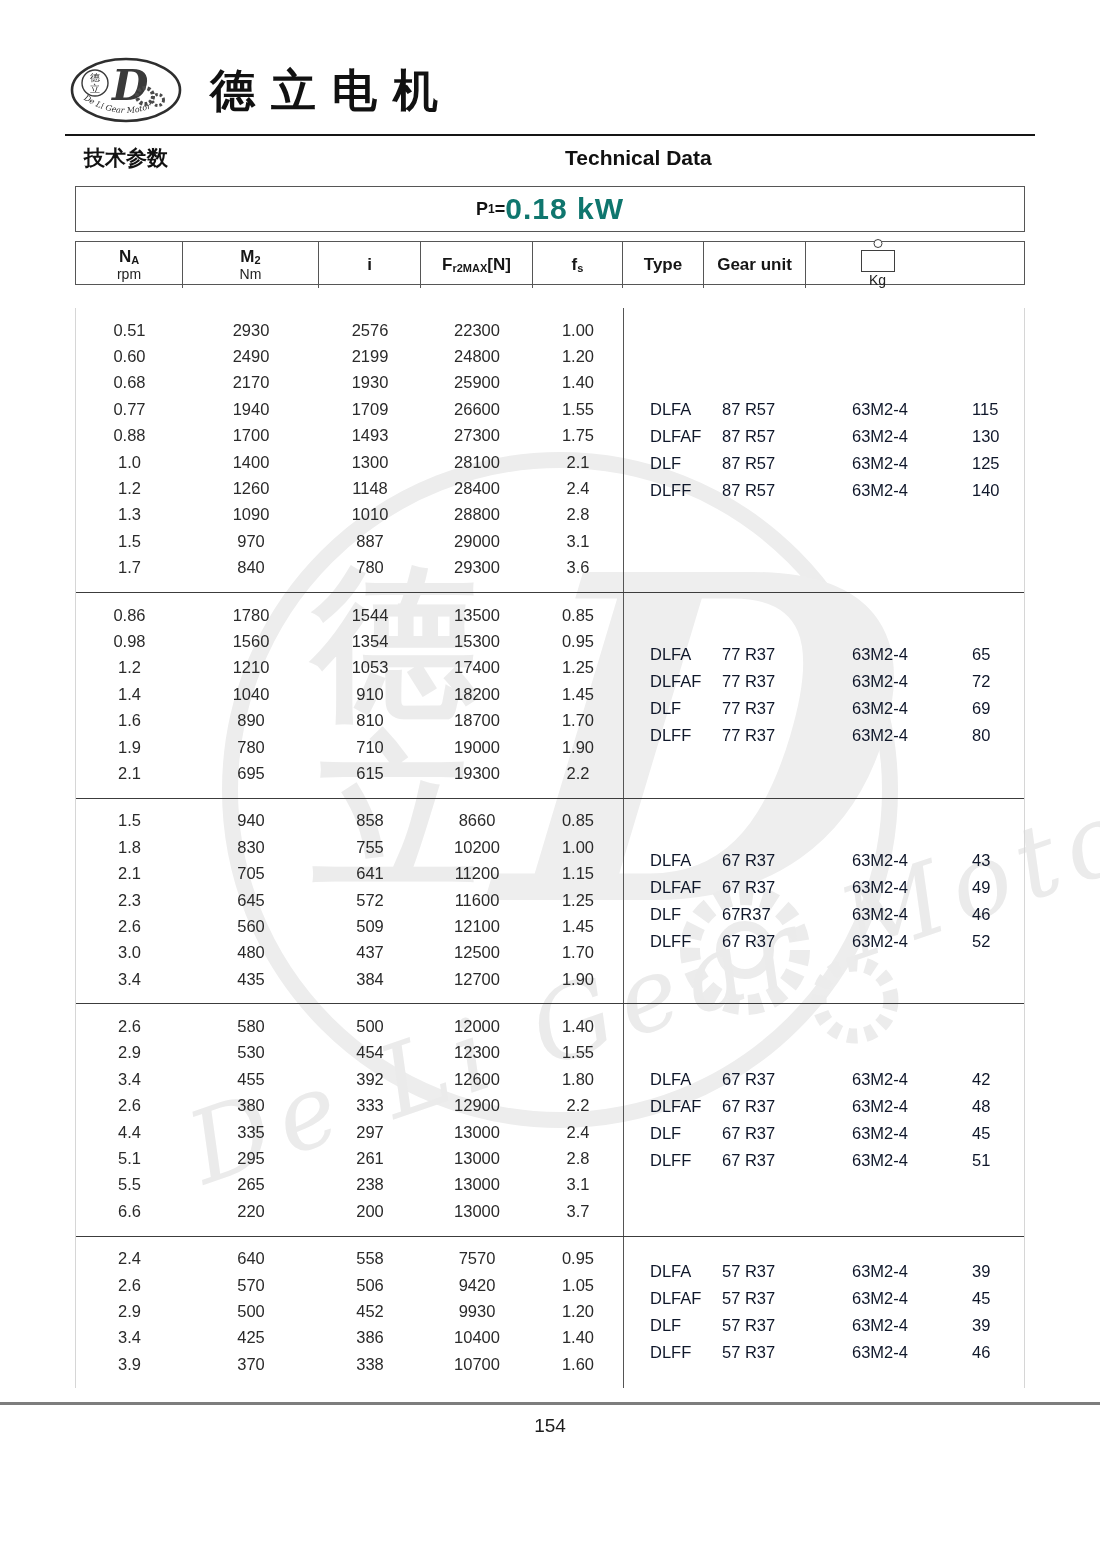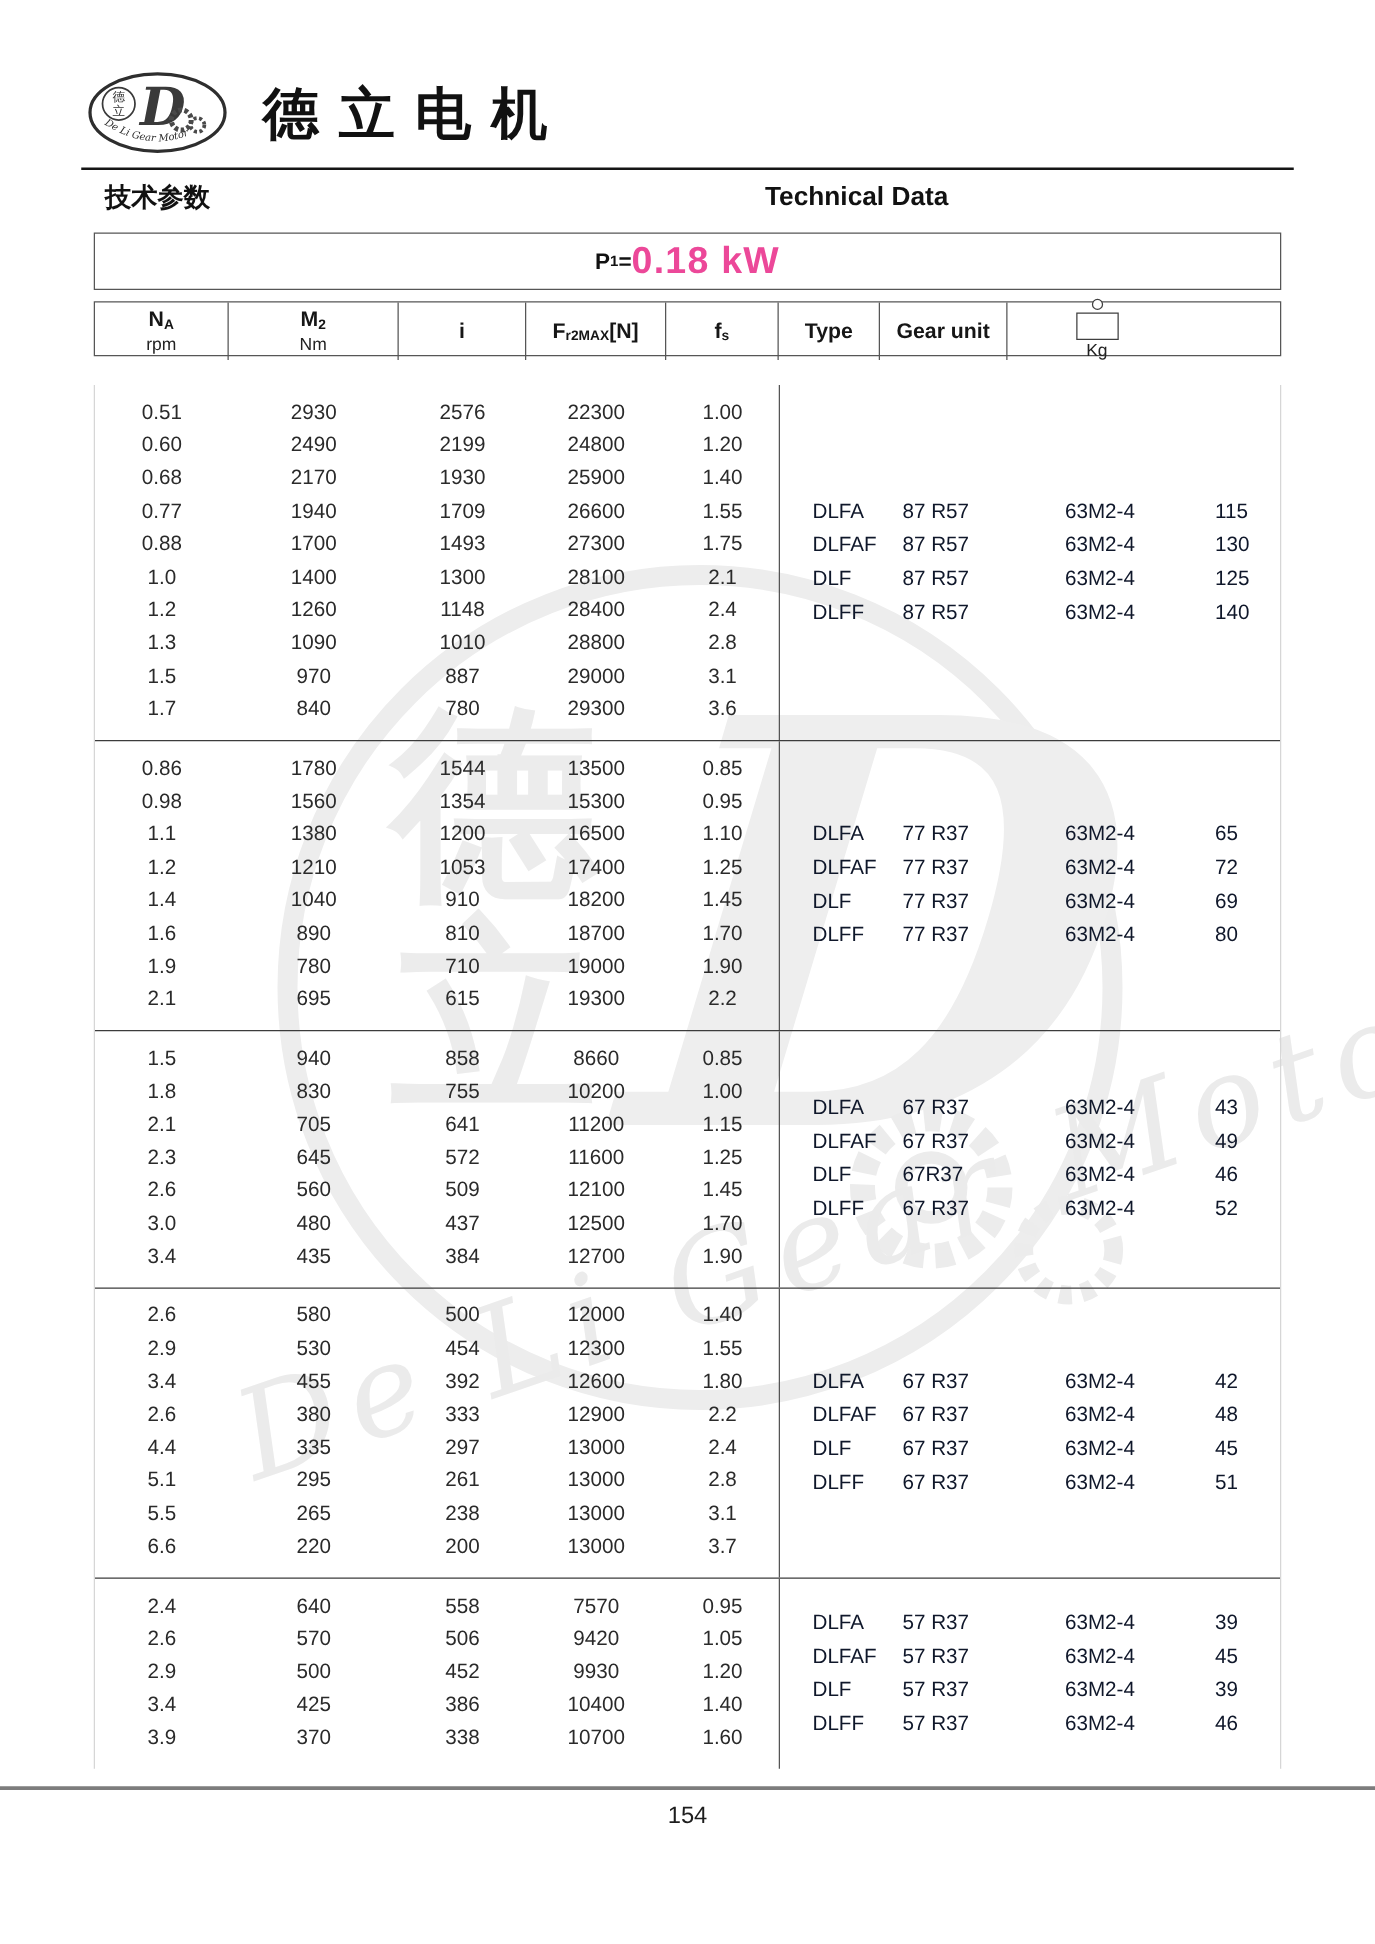--- a/index.html
+++ b/index.html
@@ -18,30 +18,30 @@
   .brand-row{padding:52px 0 0 68px;display:flex;align-items:center;gap:26px;height:76px;}
   .brand-name{
     font-family:"DejaVu Serif", serif;
     font-size:45px;font-weight:bold;letter-spacing:16px;color:#111;line-height:1;
   }
   .top-rule{margin:6px 0 0 65px;width:970px;border-top:2.5px solid #151515;height:0;}
 
   
   .section-row{position:relative;margin-left:84px;height:44px;display:flex;align-items:center;}
   .section-cn{font-size:21px;font-weight:bold;color:#111;}
-  .section-en{position:absolute;left:528px;font-size:21px;font-weight:bold;color:#111;}
+  .section-en{position:absolute;left:481px;font-size:21px;font-weight:bold;color:#111;}
 
   
   .power-box{
     margin:6px 0 9px 75px;width:950px;height:46px;border:1.5px solid #565656;
     display:flex;align-items:center;justify-content:center;box-sizing:border-box;background:transparent;
   }
   .power-sym{font-size:18px;font-weight:bold;color:#111;}
   .power-sub{font-size:12px;font-weight:bold;color:#111;vertical-align:-2px;}
-  .power-val{font-size:30px;font-weight:800;color:#ec4899;letter-spacing:1px;}
+  .power-val{font-size:30px;font-weight:800;color:#0f766e;letter-spacing:1px;}
 
   
   .thead{
     margin-left:75px;width:950px;height:44px;border:1.5px solid #565656;box-sizing:border-box;
     display:grid;grid-template-columns:107px 136px 102px 112px 90px 81px 102px 143px 1fr;
   }
   .th{
     border-right:1px solid #565656;display:flex;flex-direction:column;
     justify-content:center;align-items:center;row-gap:1px;
   }
@@ -265,27 +265,20 @@
               <span class="lcell">0.85</span>
             </div>
             <div class="lrow">
               <span class="lcell">0.98</span>
               <span class="lcell">1560</span>
               <span class="lcell">1354</span>
               <span class="lcell">15300</span>
               <span class="lcell">0.95</span>
             </div>
             <div class="lrow">
-              <span class="lcell">1.1</span>
-              <span class="lcell">1380</span>
-              <span class="lcell">1200</span>
-              <span class="lcell">16500</span>
-              <span class="lcell">1.10</span>
-            </div>
-            <div class="lrow">
               <span class="lcell">1.2</span>
               <span class="lcell">1210</span>
               <span class="lcell">1053</span>
               <span class="lcell">17400</span>
               <span class="lcell">1.25</span>
             </div>
             <div class="lrow">
               <span class="lcell">1.4</span>
               <span class="lcell">1040</span>
               <span class="lcell">910</span>

